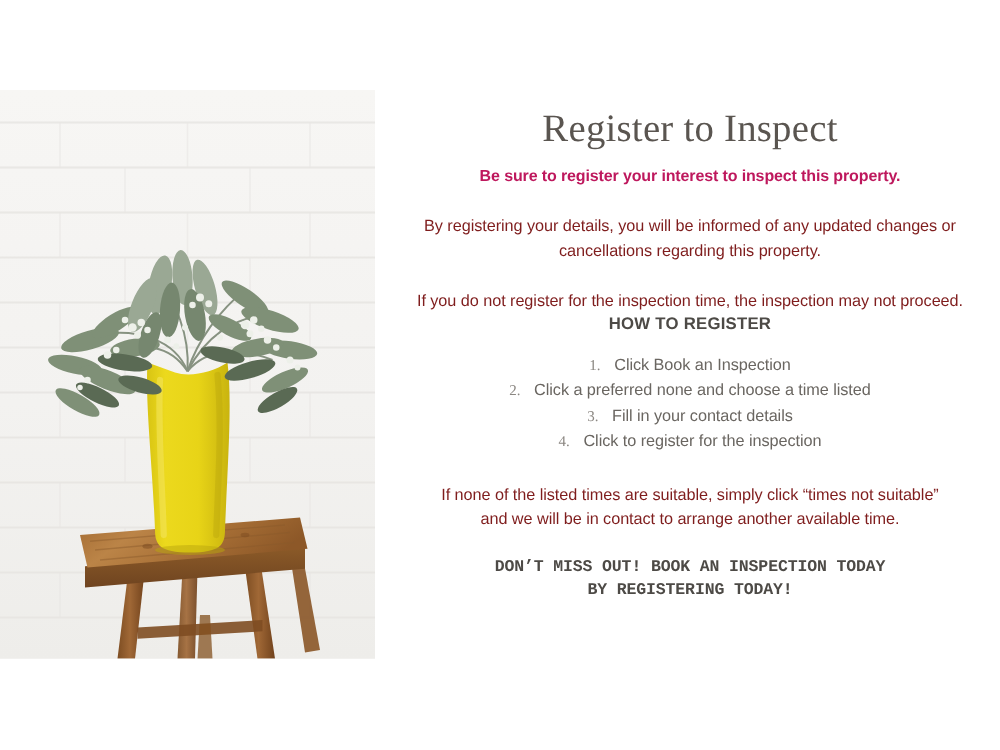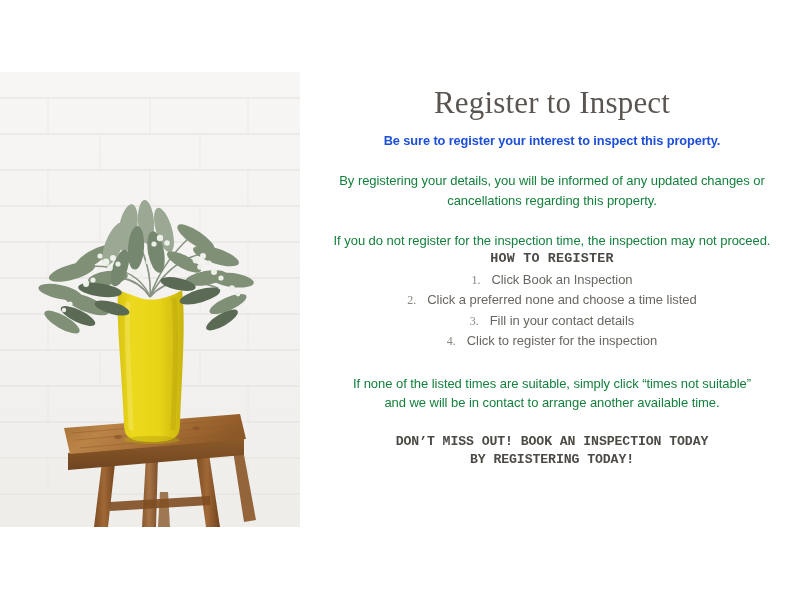--- a/index.html
+++ b/index.html
@@ -45,49 +45,49 @@
     letter-spacing: 0.2px;
     color: #5a5550;
     margin: 0 0 12px 0;
   }
 
   .subtitle {
     font-family: "Liberation Sans", sans-serif;
     font-size: 12.8px;
     font-weight: bold;
     line-height: 1.3;
-    color: #1d4ed8;
+    color: #be185d;
     margin: 0 0 22px 0;
     letter-spacing: -0.1px;
   }
 
   .para {
     font-family: "Liberation Sans", sans-serif;
     font-size: 13px;
     font-weight: 400;
     line-height: 1.52;
-    color: #15803d;
+    color: #7f1d1d;
     margin: 0;
     letter-spacing: -0.05px;
   }
   .para-a { margin-bottom: 20px; }
   .para-b { margin-bottom: 0; }
 
   .howto-heading {
-    font-family: Liberation Mono, monospace;
+    font-family: Liberation Sans, sans-serif;
     font-size: 13.4px;
     font-weight: bold;
     color: #4d4a46;
     letter-spacing: 0.2px;
     margin: 0 0 1px 0;
   }
 
   .steps {
     list-style: none;
-    margin: 4px 0 22px 0;
+    margin: 16px 0 22px 0;
     padding: 0;
   }
   .steps li {
     font-family: "Liberation Sans", sans-serif;
     font-size: 13px;
     line-height: 1.58;
     color: #6a6661;
     letter-spacing: -0.05px;
   }
   .steps .num {

